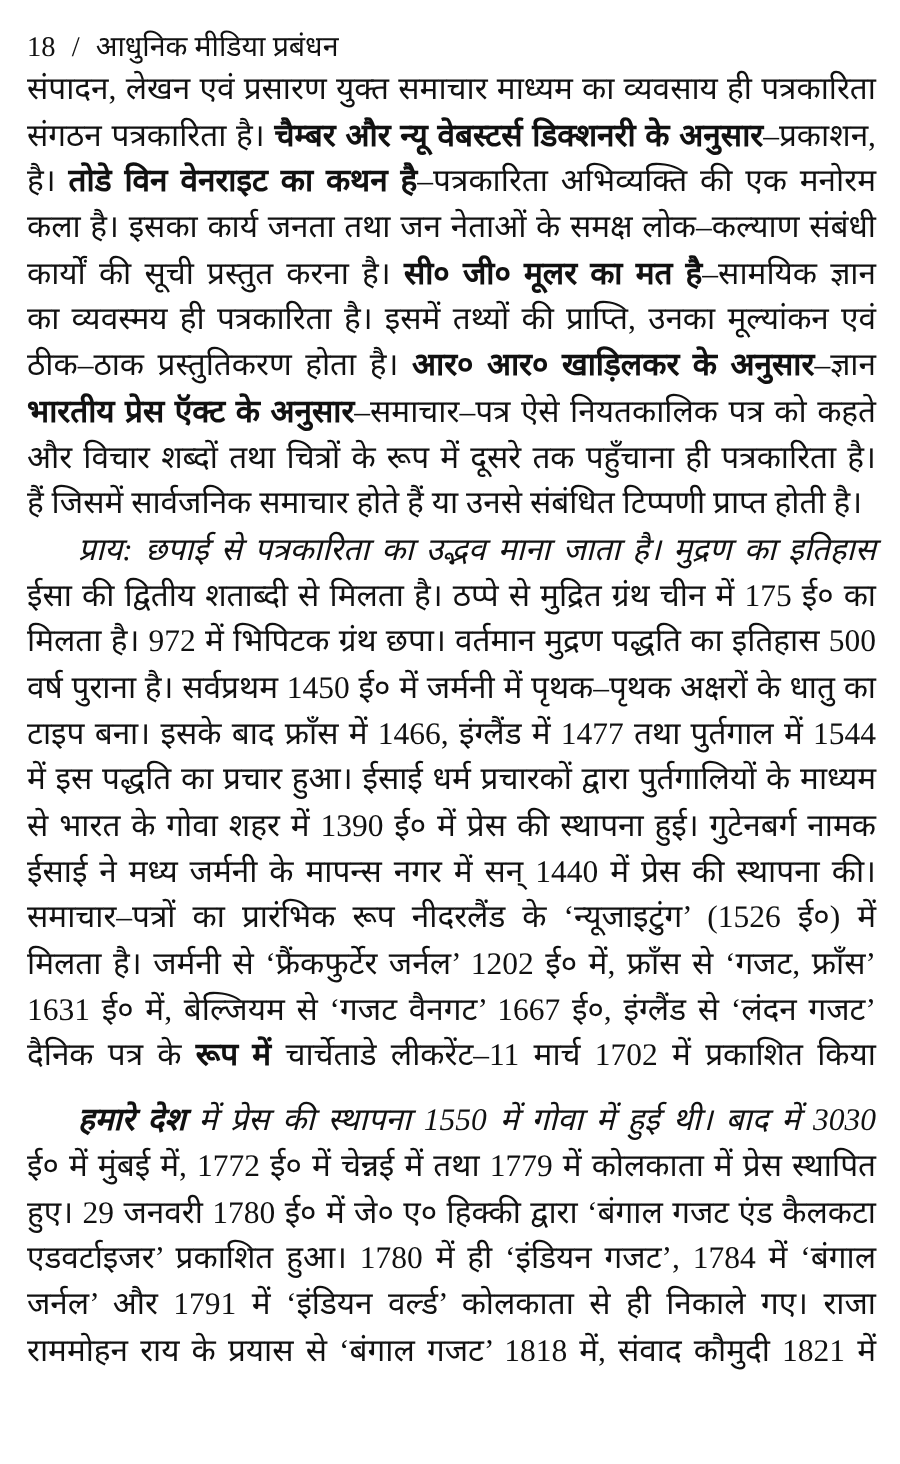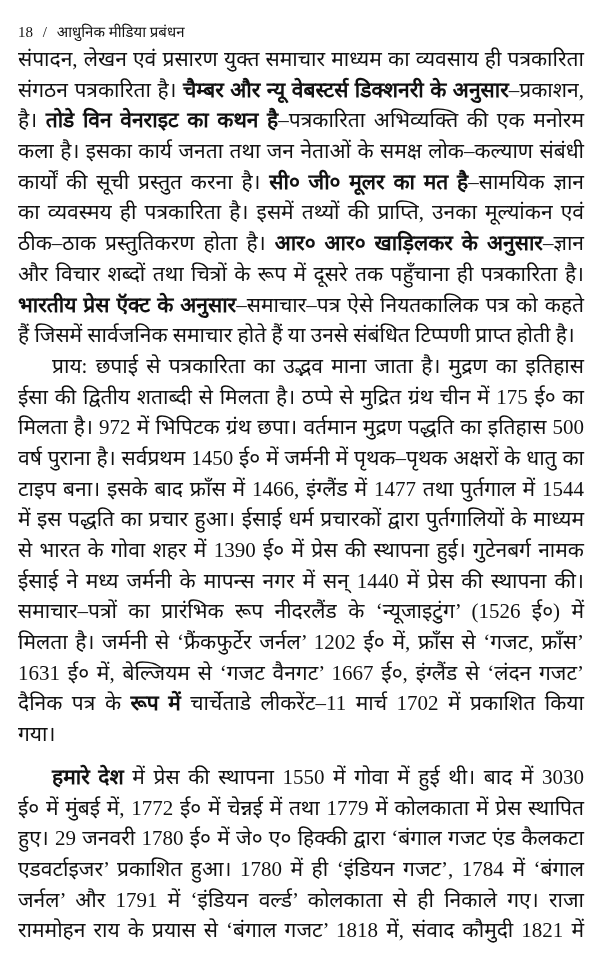--- a/index.html
+++ b/index.html
@@ -1,23 +1,23 @@
 <!DOCTYPE html>
 <html><head>
 <meta charset="utf-8">
 <style>
   html, body { margin:0; padding:0; background:#ffffff; }
   body { width:600px; height:976px; overflow:hidden; position:relative;
          font-family: "Liberation Serif", "DejaVu Serif", serif; color:#111; }
   .page { position:absolute; left:18px; top:0; width:566px; }
-  .header { position:absolute; top:20px; left:0; font-size:15px; line-height:24px; white-space:nowrap; }
+  .header { position:absolute; top:20px; left:0; font-size:19px; line-height:24px; white-space:nowrap; }
   .body { position:absolute; top:44px; left:0; width:566px; font-size:21px; }
   .line { height:30.7px; line-height:30.7px; white-space:nowrap; text-align:justify; text-align-last:justify; overflow:visible; }
   .line.last { text-align-last:left;font-family:Liberation Serif, serif; }
-  .line.indent { padding-left:34px; }
+  .line.indent { padding-left:34px;font-style:italic; }
   b, .b { font-weight:bold; }
   .gap { height:12px; }
 </style>
 </head>
 <body>
 
 <div class="page">
   <div class="header">
     <span>18</span>
     <span style="margin:0 6px;">/</span>
@@ -25,38 +25,37 @@
   </div>
   <div class="body" id="body">
       <div>
         <div class="line"><span>संपादन, लेखन एवं प्रसारण युक्त समाचार माध्यम का व्यवसाय ही पत्रकारिता</span></div>
         <div class="line"><span>संगठन पत्रकारिता है। </span><span class="b">चैम्बर और न्यू वेबस्टर्स डिक्शनरी के अनुसार</span><span>–प्रकाशन,</span></div>
         <div class="line"><span>है। </span><span class="b">तोडे विन वेनराइट का कथन है</span><span>–पत्रकारिता अभिव्यक्ति की एक मनोरम</span></div>
         <div class="line"><span>कला है। इसका कार्य जनता तथा जन नेताओं के समक्ष लोक–कल्याण संबंधी</span></div>
         <div class="line"><span>कार्यों की सूची प्रस्तुत करना है। </span><span class="b">सी० जी० मूलर का मत है</span><span>–सामयिक ज्ञान</span></div>
         <div class="line"><span>का व्यवस्मय ही पत्रकारिता है। इसमें तथ्यों की प्राप्ति, उनका मूल्यांकन एवं</span></div>
         <div class="line"><span>ठीक–ठाक प्रस्तुतिकरण होता है। </span><span class="b">आर० आर० खाड़िलकर के अनुसार</span><span>–ज्ञान</span></div>
+        <div class="line"><span class="b">भारतीय प्रेस ऍक्ट के अनुसार</span><span>–समाचार–पत्र ऐसे नियतकालिक पत्र को कहते</span></div>
         <div class="line"><span>और विचार शब्दों तथा चित्रों के रूप में दूसरे तक पहुँचाना ही पत्रकारिता है।</span></div>
-        <div class="line"><span class="b">भारतीय प्रेस ऍक्ट के अनुसार</span><span>–समाचार–पत्र ऐसे नियतकालिक पत्र को कहते</span></div>
         <div class="line last"><span>हैं जिसमें सार्वजनिक समाचार होते हैं या उनसे संबंधित टिप्पणी प्राप्त होती है।</span></div>
       </div>
       <div>
         <div class="line indent"><span>प्राय: छपाई से पत्रकारिता का उद्भव माना जाता है। मुद्रण का इतिहास</span></div>
         <div class="line"><span>ईसा की द्वितीय शताब्दी से मिलता है। ठप्पे से मुद्रित ग्रंथ चीन में 175 ई० का</span></div>
         <div class="line"><span>मिलता है। 972 में भिपिटक ग्रंथ छपा। वर्तमान मुद्रण पद्धति का इतिहास 500</span></div>
         <div class="line"><span>वर्ष पुराना है। सर्वप्रथम 1450 ई० में जर्मनी में पृथक–पृथक अक्षरों के धातु का</span></div>
         <div class="line"><span>टाइप बना। इसके बाद फ्राँस में 1466, इंग्लैंड में 1477 तथा पुर्तगाल में 1544</span></div>
         <div class="line"><span>में इस पद्धति का प्रचार हुआ। ईसाई धर्म प्रचारकों द्वारा पुर्तगालियों के माध्यम</span></div>
         <div class="line"><span>से भारत के गोवा शहर में 1390 ई० में प्रेस की स्थापना हुई। गुटेनबर्ग नामक</span></div>
         <div class="line"><span>ईसाई ने मध्य जर्मनी के मापन्स नगर में सन् 1440 में प्रेस की स्थापना की।</span></div>
         <div class="line"><span>समाचार–पत्रों का प्रारंभिक रूप नीदरलैंड के ‘न्यूजाइटुंग’ (1526 ई०) में</span></div>
         <div class="line"><span>मिलता है। जर्मनी से ‘फ्रैंकफुर्टेर जर्नल’ 1202 ई० में, फ्राँस से ‘गजट, फ्राँस’</span></div>
         <div class="line"><span>1631 ई० में, बेल्जियम से ‘गजट वैनगट’ 1667 ई०, इंग्लैंड से ‘लंदन गजट’</span></div>
         <div class="line"><span>दैनिक पत्र के </span><span class="b">रूप में</span><span> चार्चेताडे लीकरेंट–11 मार्च 1702 में प्रकाशित किया</span></div>
-        <div class="line last"><span>गया।</span></div>
       </div>
       <div class="gap"></div>
       <div>
         <div class="line indent"><span class="b">हमारे देश</span><span> में प्रेस की स्थापना 1550 में गोवा में हुई थी। बाद में 3030</span></div>
         <div class="line"><span>ई० में मुंबई में, 1772 ई० में चेन्नई में तथा 1779  में कोलकाता में प्रेस स्थापित</span></div>
         <div class="line"><span>हुए। 29 जनवरी 1780 ई० में जे० ए० हिक्की द्वारा ‘बंगाल गजट एंड कैलकटा</span></div>
         <div class="line"><span>एडवर्टाइजर’ प्रकाशित हुआ। 1780 में ही ‘इंडियन गजट’, 1784 में ‘बंगाल</span></div>
         <div class="line"><span>जर्नल’ और 1791 में ‘इंडियन वर्ल्ड’ कोलकाता से ही निकाले गए। राजा</span></div>
         <div class="line"><span>राममोहन राय के प्रयास से ‘बंगाल गजट’ 1818 में, संवाद कौमुदी 1821 में</span></div>
       </div>

